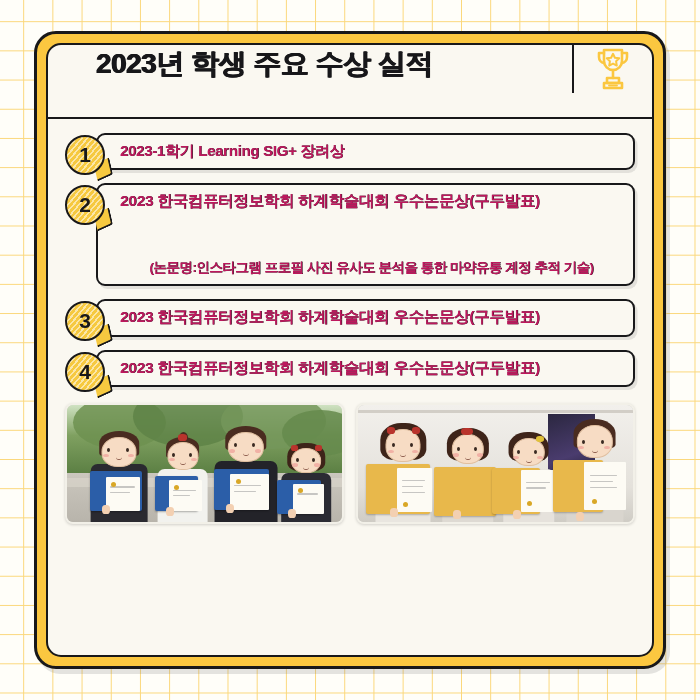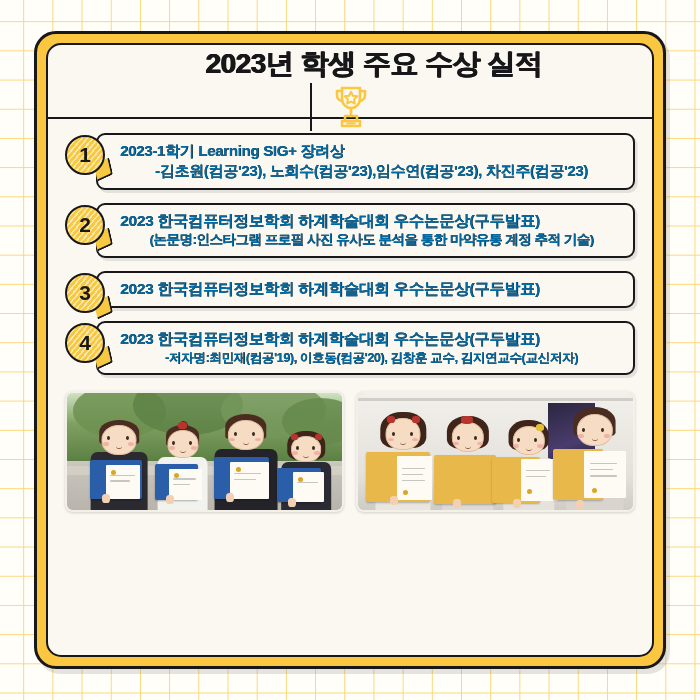--- a/index.html
+++ b/index.html
@@ -44,23 +44,22 @@
     border-radius: 15px;
     position: relative;
     overflow: hidden;
   }
 
   
   #poster-header {
     height: 74px;
     border-bottom: 2px solid #18181a;
     display: flex;
-    align-items: center;
+    align-items: flex-start;
     box-sizing: border-box;
-    flex-direction: column;
   }
   #title-zone {
     flex: 1 1 auto;
     display: flex;
     align-items: center;
     padding-left: 48px;
   }
   #poster-title {
     font-size: 28px;
     font-weight: 900;
@@ -129,36 +128,37 @@
     border: 2px solid #18181a;
     border-radius: 9px;
     background: #faf8f1;
     padding: 6px 10px 7px 22px;
     box-sizing: border-box;
     box-shadow: 2.5px 3px 0 rgba(120,120,120,0.18);
     position: relative;
     z-index: 1;
   }
   .line {
-    color: #0369a1;
+    color: #be185d;
     line-height: 1.32;
     white-space: nowrap;
   }
   .line-title {
     font-size: 15.5px;
     font-weight: 800;
     letter-spacing: -0.3px;
     text-shadow: 0.4px 0 0 #17171a;
   }
   .line-paper {
     font-size: 13.5px;
     font-weight: 700;
     letter-spacing: -0.5px;
     text-align: center;
     text-shadow: 0.3px 0 0 #17171a;
+    margin-top: 48px;
   }
   .line-authors {
     font-size: 12px;
     font-weight: 700;
     letter-spacing: -0.6px;
     text-align: center;
     text-shadow: 0.3px 0 0 #17171a;
   }
   .item-1 .line-title { font-size: 15px; }
   .item-1 .line-authors {
@@ -262,21 +262,20 @@
       </div>
     </div>
 
     <div id="awards-list">
 
       <div class="award-item item-1">
         <div class="badge-tail"></div>
         <div class="badge">1</div>
         <div class="award-box">
           <div class="line line-title">2023-1학기 Learning SIG+ 장려상</div>
-          <div class="line line-authors">-김초원(컴공'23), 노희수(컴공'23),임수연(컴공'23), 차진주(컴공'23)</div>
         </div>
       </div>
 
       <div class="award-item item-2">
         <div class="badge-tail"></div>
         <div class="badge">2</div>
         <div class="award-box">
           <div class="line line-title">2023 한국컴퓨터정보학회 하계학술대회 우수논문상(구두발표)</div>
           <div class="line line-paper">(논문명:인스타그램 프로필 사진 유사도 분석을 통한 마약유통 계정 추적 기술)</div>
         </div>
@@ -288,21 +287,20 @@
         <div class="award-box">
           <div class="line line-title">2023 한국컴퓨터정보학회 하계학술대회 우수논문상(구두발표)</div>
         </div>
       </div>
 
       <div class="award-item item-4">
         <div class="badge-tail"></div>
         <div class="badge">4</div>
         <div class="award-box">
           <div class="line line-title">2023 한국컴퓨터정보학회 하계학술대회 우수논문상(구두발표)</div>
-          <div class="line line-authors">-저자명:최민재(컴공'19), 이호동(컴공'20), 김창훈 교수, 김지연교수(교신저자)</div>
         </div>
       </div>
 
     </div>
 
     <div id="photo-row">
 
       <div class="photo-frame">
         <div class="photo-scene">
           <div class="p1-sky"></div>

